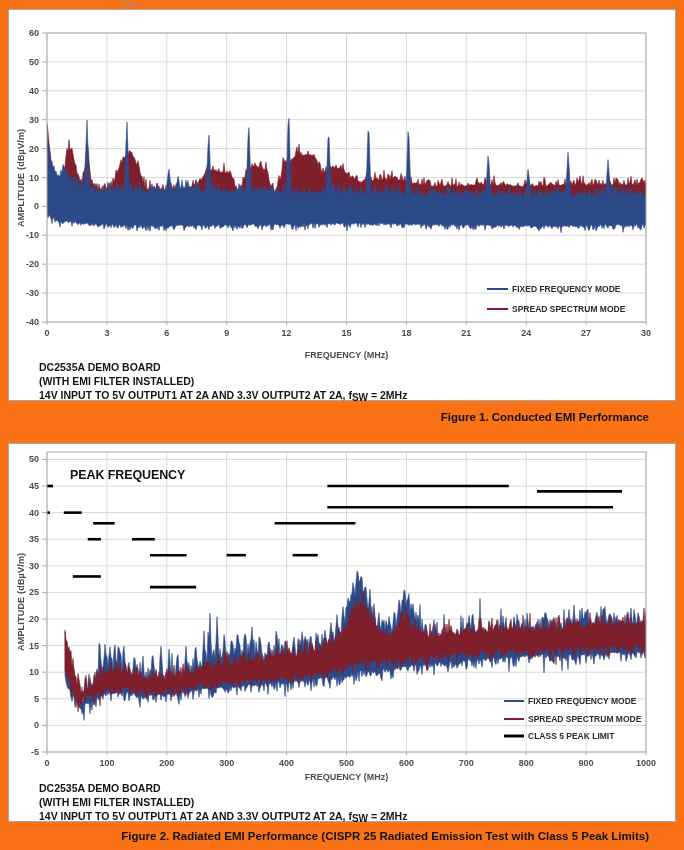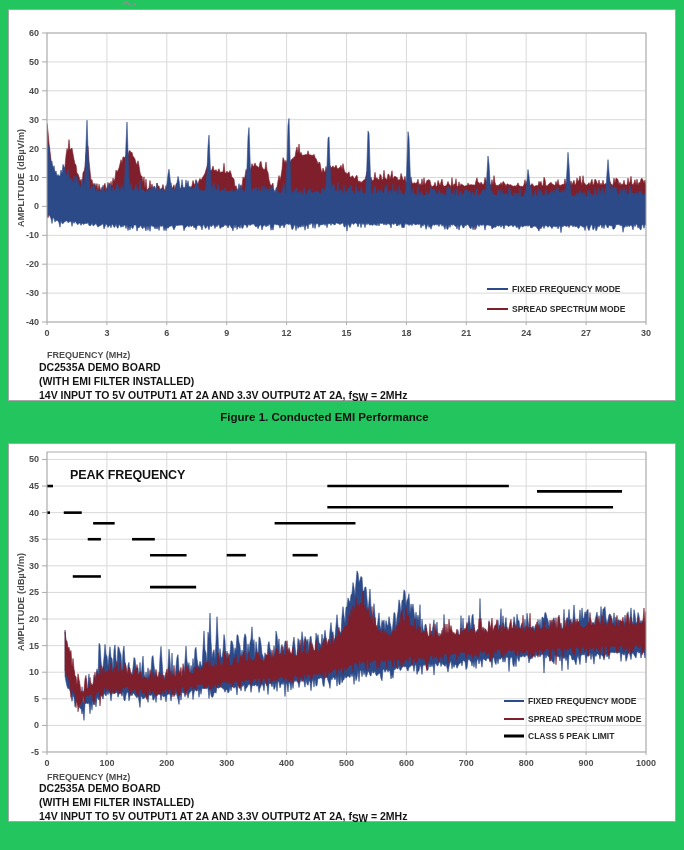--- a/index.html
+++ b/index.html
@@ -1,36 +1,36 @@
 <!DOCTYPE html>
 <html><head>
 <meta charset="utf-8">
 <style>
   html,body{margin:0;padding:0;background:#ffffff;}
-  .page{position:relative;width:684px;height:850px;background:#22c55e;overflow:hidden;
+  .page{position:relative;width:684px;height:850px;background:#f97316;overflow:hidden;
         font-family:"Liberation Sans",sans-serif;}
   .figbox{position:absolute;box-sizing:border-box;border:1px solid #a6a6a6;background:#ffffff;}
   #figbox1{left:8px;top:9px;width:668px;height:392px;}
   #figbox2{left:8px;top:443px;width:668px;height:379px;}
   svg.chart{position:absolute;left:0;top:0;}
   svg text{font-family:"Liberation Sans",sans-serif;font-weight:bold;}
   .ytitle{position:absolute;writing-mode:vertical-rl;transform:rotate(180deg);
           font-size:9px;font-weight:bold;color:#4c4c4c;display:flex;align-items:center;justify-content:center;
           letter-spacing:0.2px;}
   #ytitle1{left:6px;top:23px;height:289px;width:12px;}
   #ytitle2{left:6px;top:8px;height:300px;width:12px;}
-  .xtitle{position:absolute;left:38px;width:599px;font-size:9px;font-weight:bold;color:#4c4c4c;}
+  .xtitle{position:absolute;left:38px;width:599px;text-align:center;font-size:9px;font-weight:bold;color:#4c4c4c;}
   #xtitle1{top:340px;}
   #xtitle2{top:328px;}
   .notes{position:absolute;left:30px;font-size:10.5px;font-weight:bold;color:#141414;line-height:14px;white-space:nowrap;}
   #notes1{top:350px;}
   #notes2{top:337px;}
   .sub{font-size:10px;vertical-align:-2px;}
   .annot{position:absolute;left:61px;top:22px;font-size:12.5px;font-weight:bold;color:#111;line-height:19px;letter-spacing:-0.1px;}
-  .caption{position:absolute;left:0;width:649px;text-align:center;font-weight:bold;font-size:11.5px;color:#111;}
+  .caption{position:absolute;left:0;width:649px;text-align:right;font-weight:bold;font-size:11.5px;color:#111;}
   #caption1{top:411px;}
   #caption2{top:830px;}
   .artifact{position:absolute;left:122px;top:0;}
 </style>
 </head>
 <body>
 
 <div class="page">
 
   <svg class="artifact" width="16" height="6">
@@ -251,14 +251,15 @@
       <div>PEAK FREQUENCY</div>
     </div>
     <div class="ytitle" id="ytitle2">AMPLITUDE (dBµV/m)</div>
     <div class="xtitle" id="xtitle2">FREQUENCY (MHz)</div>
     <div class="notes" id="notes2">
       <div>DC2535A DEMO BOARD</div>
       <div>(WITH EMI FILTER INSTALLED)</div>
       <div><span>14V INPUT TO 5V OUTPUT1 AT 2A AND 3.3V OUTPUT2 AT 2A, f</span><span class="sub">SW</span><span> = 2MHz</span></div>
     </div>
   </div>
+  <div class="caption" id="caption2">Figure 2. Radiated EMI Performance (CISPR 25 Radiated Emission Test with Class 5 Peak Limits)</div>
 
 </div>
 
 </body></html>

